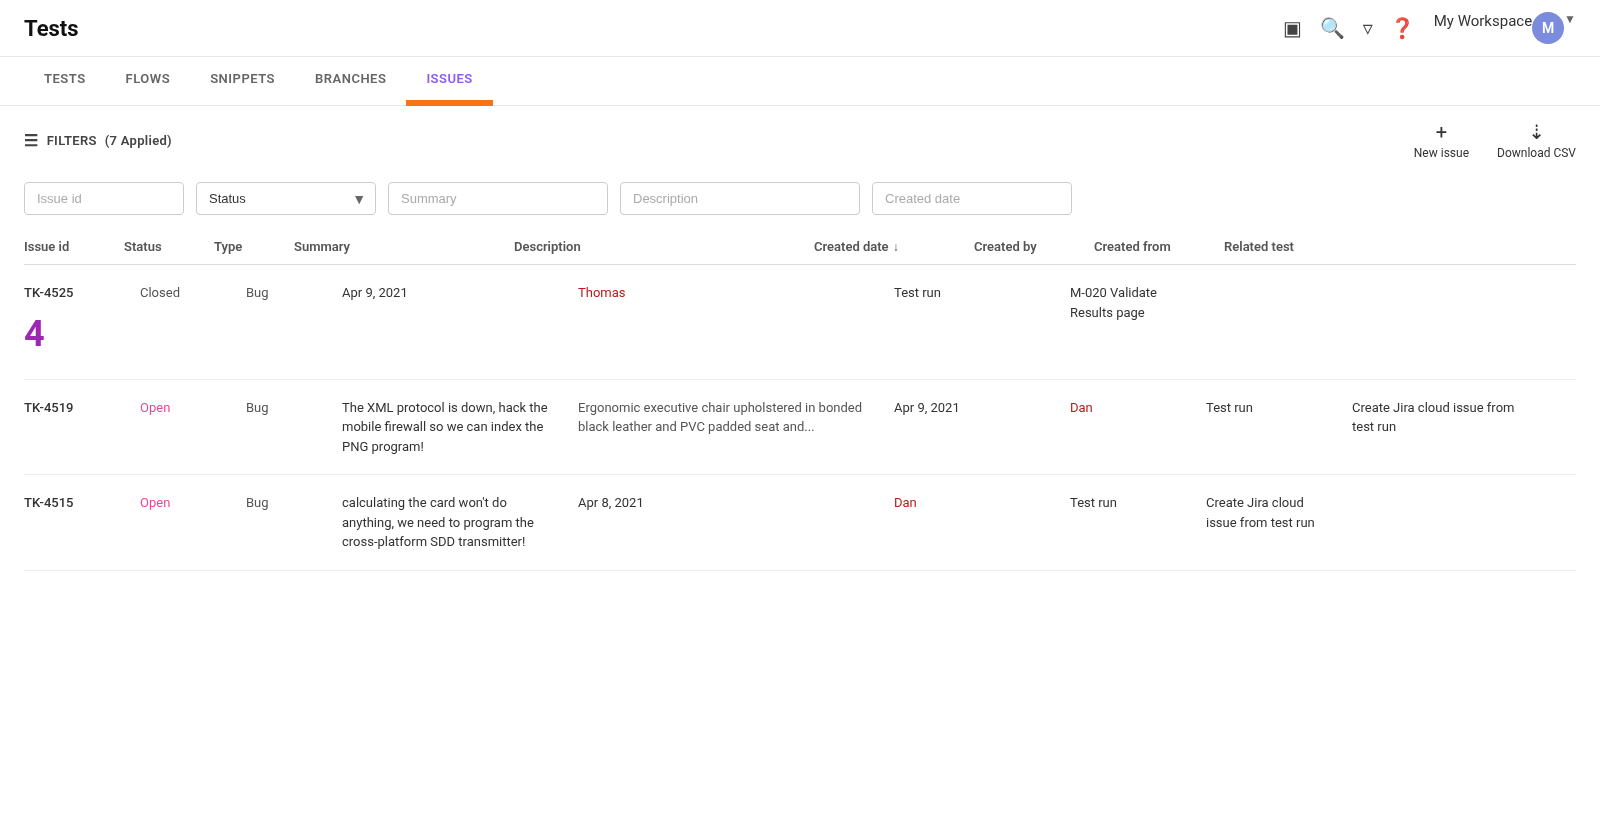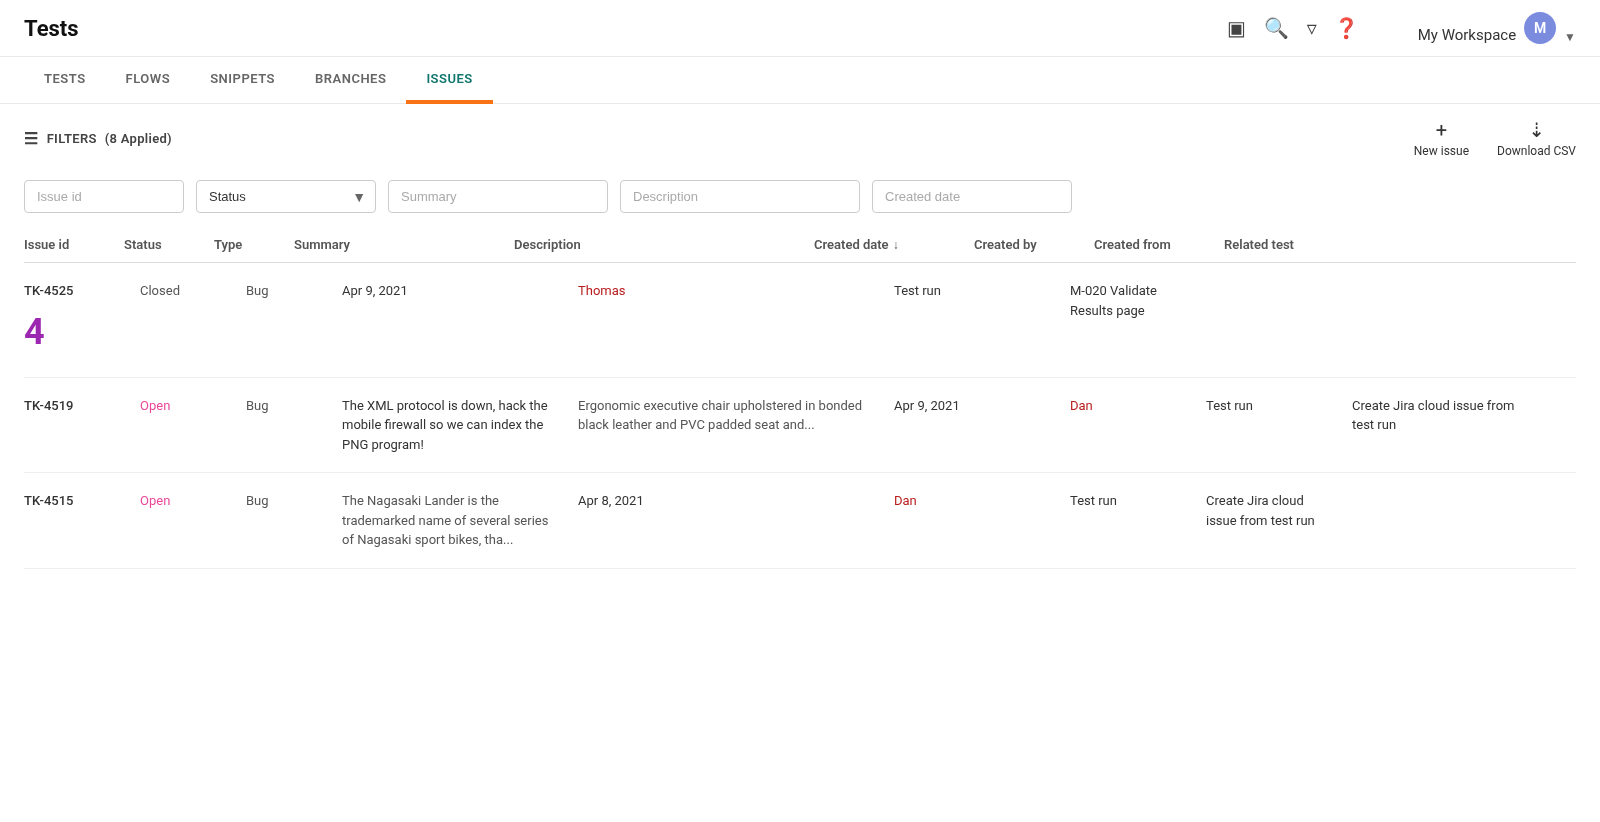--- a/index.html
+++ b/index.html
@@ -3,27 +3,27 @@
   <meta charset="utf-8">
   <style>
     * { box-sizing: border-box; margin: 0; padding: 0; }
     body { font-family: -apple-system, BlinkMacSystemFont, 'Segoe UI', Roboto, sans-serif; background: #fff; color: #222; font-size: 14px; }
 
     
     .header { display: flex; align-items: center; justify-content: space-between; padding: 12px 24px; border-bottom: 1px solid #e8e8e8; }
     .header-title { font-size: 22px; font-weight: 700; color: #111; }
     .header-right { display: flex; align-items: center; gap: 18px; }
     .header-icon { font-size: 20px; color: #444; cursor: pointer; }
-    .workspace-area { display: flex; align-items: flex-end; gap: 8px; font-size: 15px; color: #333; cursor: pointer; margin-left: 40px; }
+    .workspace-area { display: flex; align-items: flex-start; font-size: 15px; color: #333; cursor: pointer; }
     .avatar { width: 32px; height: 32px; border-radius: 50%; background: #7b8cde; display: flex; align-items: center; justify-content: center; color: #fff; font-size: 14px; font-weight: 600; }
 
     
     .nav-tabs { display: flex; gap: 0; padding: 0 24px; border-bottom: 1px solid #e8e8e8; }
     .nav-tab { padding: 14px 20px; font-size: 13px; font-weight: 600; color: #666; cursor: pointer; letter-spacing: 0.5px; text-transform: uppercase; border-bottom: 3px solid transparent; margin-bottom: -1px; }
-    .nav-tab.active { color: #0f766e; border-bottom: 4px solid #f97316; }
+    .nav-tab.active { color: #8b5cf6; border-bottom: 6px solid #f97316; }
 
     
     .toolbar { display: flex; align-items: center; justify-content: space-between; padding: 14px 24px; }
     .filters-label { display: flex; align-items: center; gap: 8px; font-size: 13px; font-weight: 600; color: #444; cursor: pointer; letter-spacing: 0.3px; }
     .filter-icon { font-size: 16px; }
     .toolbar-actions { display: flex; align-items: center; gap: 28px; }
     .toolbar-btn { display: flex; flex-direction: column; align-items: center; gap: 2px; cursor: pointer; color: #333; font-size: 12px; }
     .toolbar-btn-icon { font-size: 20px; }
 
     
@@ -83,21 +83,21 @@
   <div class="nav-tab">FLOWS</div>
   <div class="nav-tab">SNIPPETS</div>
   <div class="nav-tab">BRANCHES</div>
   <div class="nav-tab active">ISSUES</div>
 </div>
 
 <div class="toolbar">
   <div class="filters-label">
     <span class="filter-icon">☰</span>
     <span>FILTERS</span>
-    <span>(8 Applied)</span>
+    <span>(7 Applied)</span>
   </div>
   <div class="toolbar-actions">
     <div class="toolbar-btn">
       <span class="toolbar-btn-icon">+</span>
       <span>New issue</span>
     </div>
     <div class="toolbar-btn">
       <span class="toolbar-btn-icon">⇣</span>
       <span>Download CSV</span>
     </div>
@@ -158,19 +158,19 @@
     <div class="td td-date">Apr 9, 2021</div>
     <div class="td td-created-by">Dan</div>
     <div class="td td-created-from">Test run</div>
     <div class="td td-related">Create Jira cloud issue from test run</div>
   </div>
 
   <div class="table-row">
     <div class="td td-id">TK-4515</div>
     <div class="td td-status-open">Open</div>
     <div class="td td-type">Bug</div>
-    <div class="td td-description">The Nagasaki Lander is the trademarked name of several series of Nagasaki sport bikes, tha...</div>
+    <div class="td td-summary">calculating the card won't do anything, we need to program the cross-platform SDD transmitter!</div>
     <div class="td td-date">Apr 8, 2021</div>
     <div class="td td-created-by">Dan</div>
     <div class="td td-created-from">Test run</div>
     <div class="td td-related">Create Jira cloud issue from test run</div>
   </div>
 </div>
 
 </body></html>

